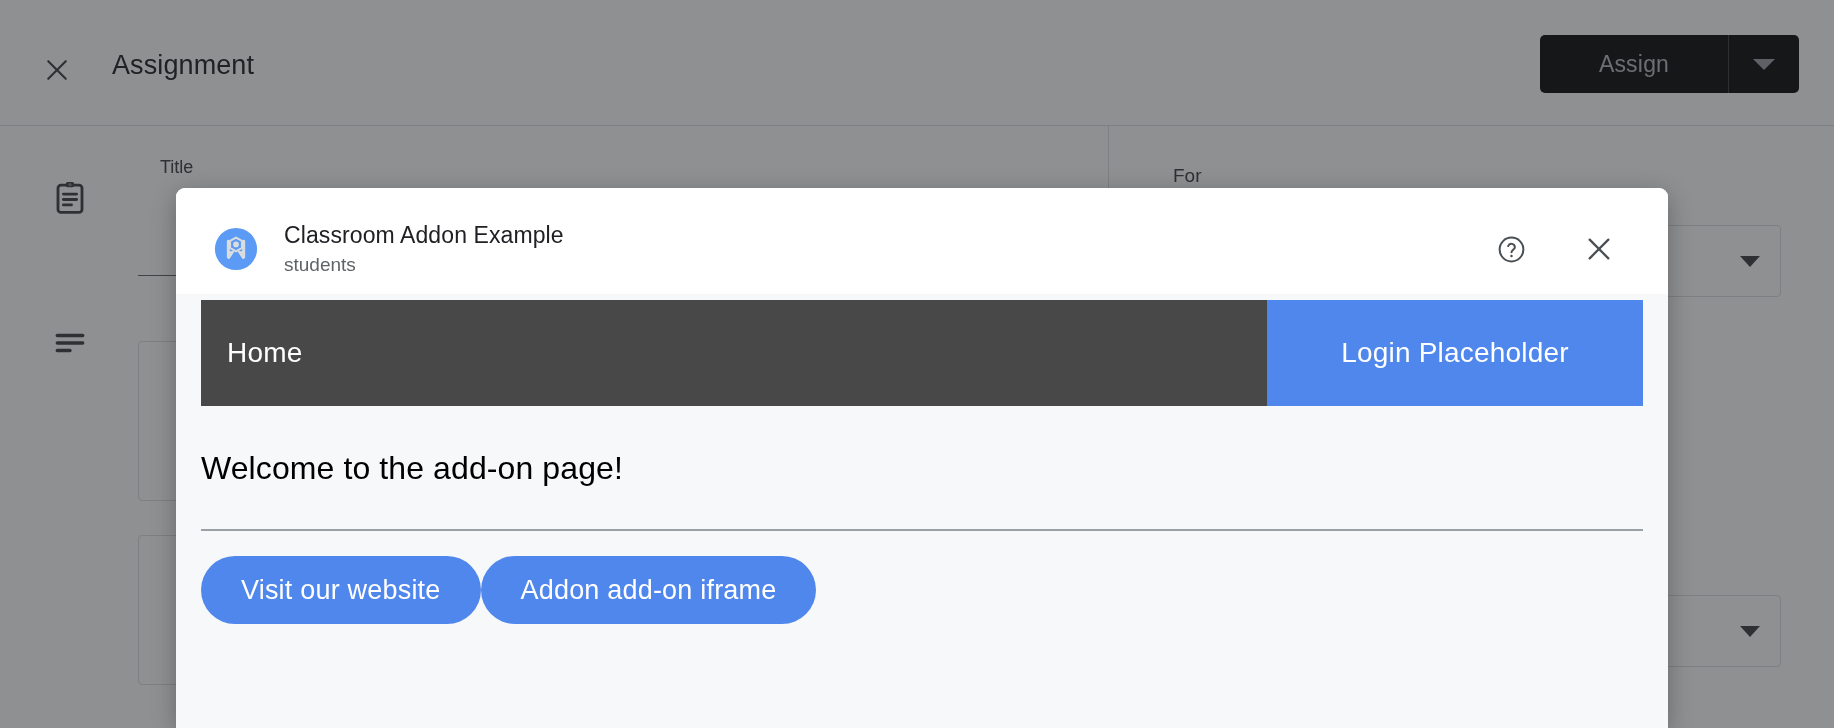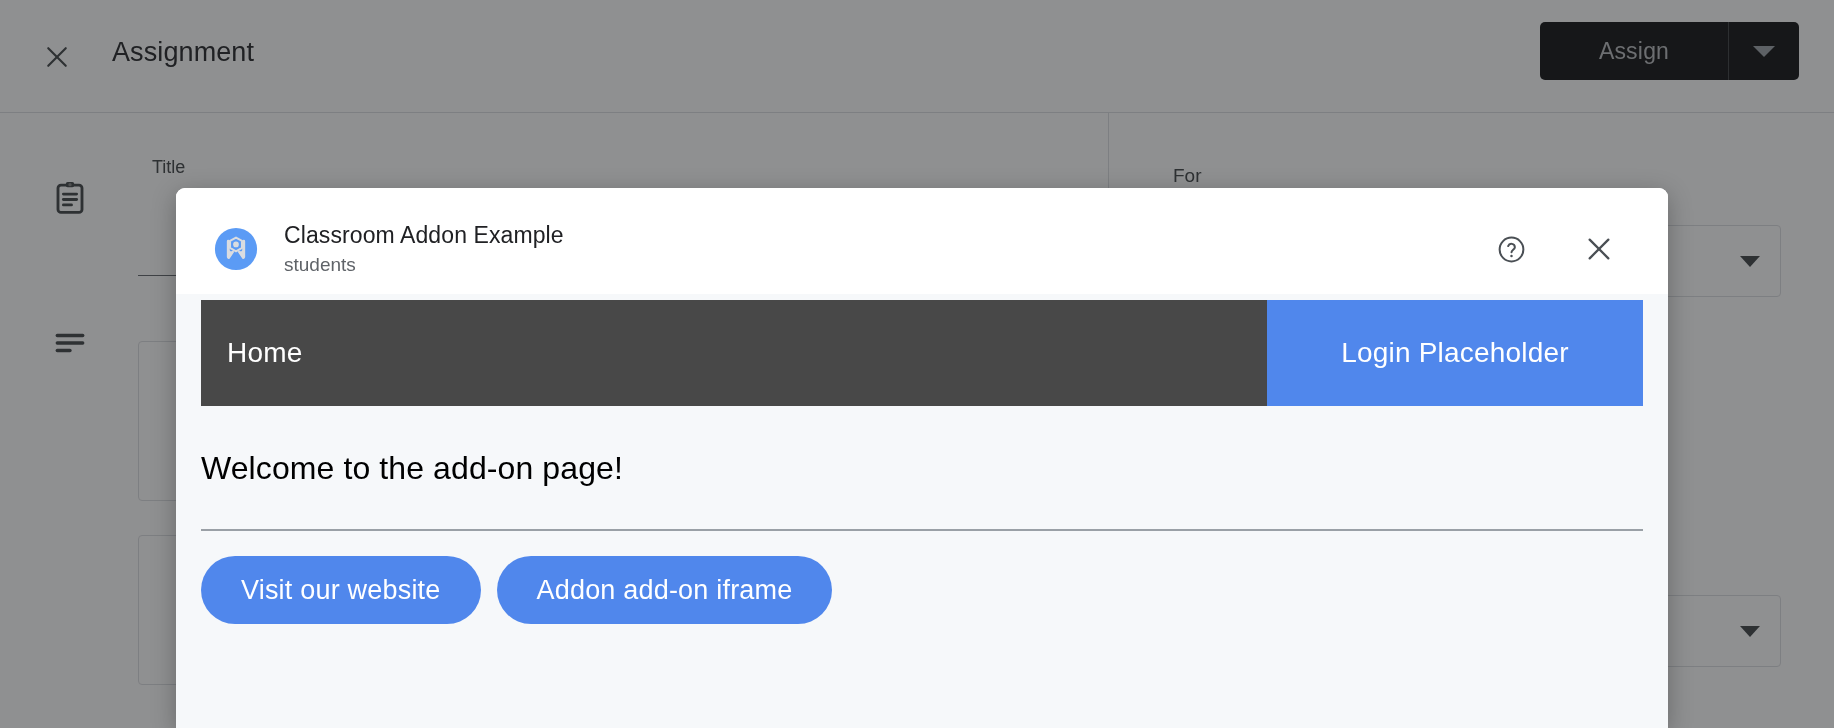--- a/index.html
+++ b/index.html
@@ -14,21 +14,21 @@
 
   
   #backdrop {
     position: absolute;
     inset: 0;
     background: #ffffff;
   }
 
   .bg-topbar {
     position: absolute;
-    top: 3px; left: 0; right: 0;
+    top: 16px; left: 0; right: 0;
     height: 110px;
     background: #ffffff;
     border-bottom: 1px solid #dadce0;
     display: flex;
     align-items: center;
     padding-left: 16px;
   }
 
   .bg-close-btn {
     position: absolute;
@@ -271,21 +271,20 @@
   .hr-rule {
     margin-top: 42px;
     height: 2px;
     background: #9aa0a6;
     border: 0;
   }
 
   .btn-row {
     margin-top: 25px;
     display: flex;
-    gap: 16px;
   }
   .pill-btn {
     height: 68px;
     padding: 0 40px;
     border-radius: 34px;
     background: #5087ec;
     color: #ffffff;
     font-size: 27px;
     display: flex;
     align-items: center;
@@ -294,21 +293,21 @@
     font-family: "Liberation Sans", sans-serif;
     letter-spacing: .2px;
   }
 </style>
 </head>
 <body>
 
 <div id="backdrop">
 
   <div class="bg-maincol">
-    <span class="field-label" style="left:14px; top:12px;">Title</span>
+    <span class="field-label" style="left:22px; top:12px;">Title</span>
     <div class="field-underline" style="left:0px; top:130px; width:890px;"></div>
     <div class="field-box" style="left:0px; top:196px; width:890px; height:160px;"></div>
     <div class="field-box" style="left:0px; top:390px; width:890px; height:150px;"></div>
   </div>
 
   <div class="bg-vsep"></div>
 
   <div class="bg-rail">
     <span class="rail-label">For</span>
     <div class="rail-select" id="rail-select-1">

